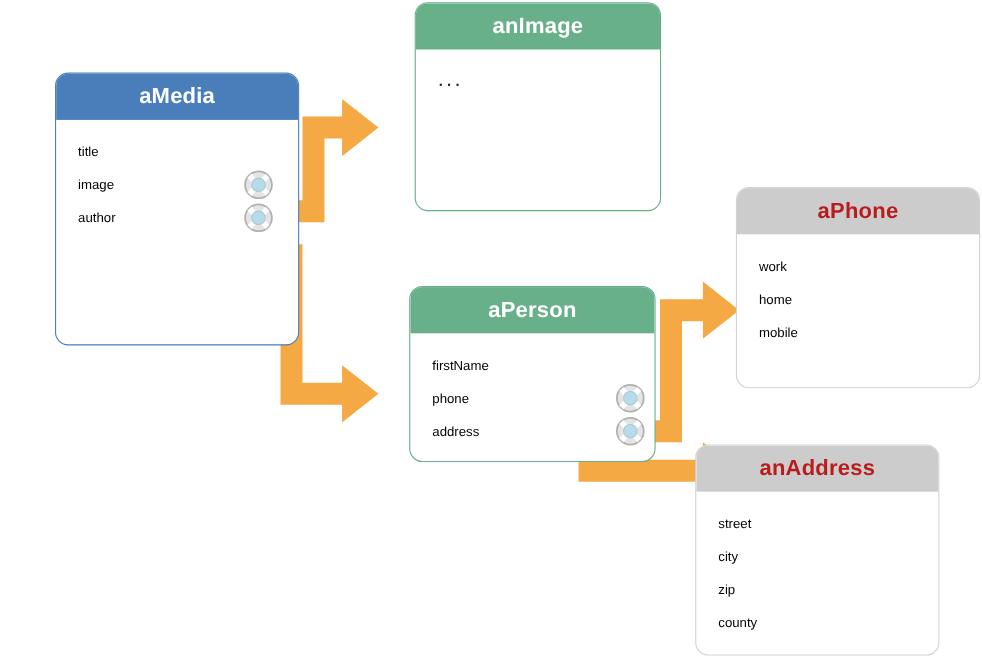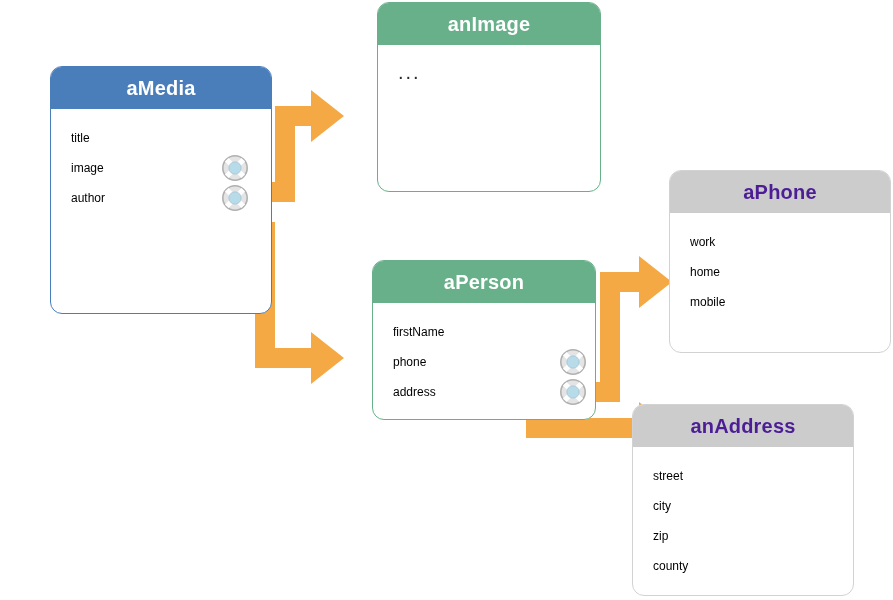--- a/index.html
+++ b/index.html
@@ -63,21 +63,21 @@
   }
 
   
   .v-blue { border-color: #4a7ebb; }
   .v-blue .hdr { background: #4a7ebb; color: #ffffff; }
   
   .v-green { border-color: #68b089; margin-left: 44px; }
   .v-green .hdr { background: #68b089; color: #ffffff; }
   
   .v-gray { border-color: #d2d2d2; }
-  .v-gray .hdr { background: #cccccc; color: #4c1d95; }
+  .v-gray .hdr { background: #cccccc; color: #b91c1c; }
 
   
   .port {
     position: absolute;
     width: 28px;
     height: 28px;
     margin-top: -14px;
   }
 
   

